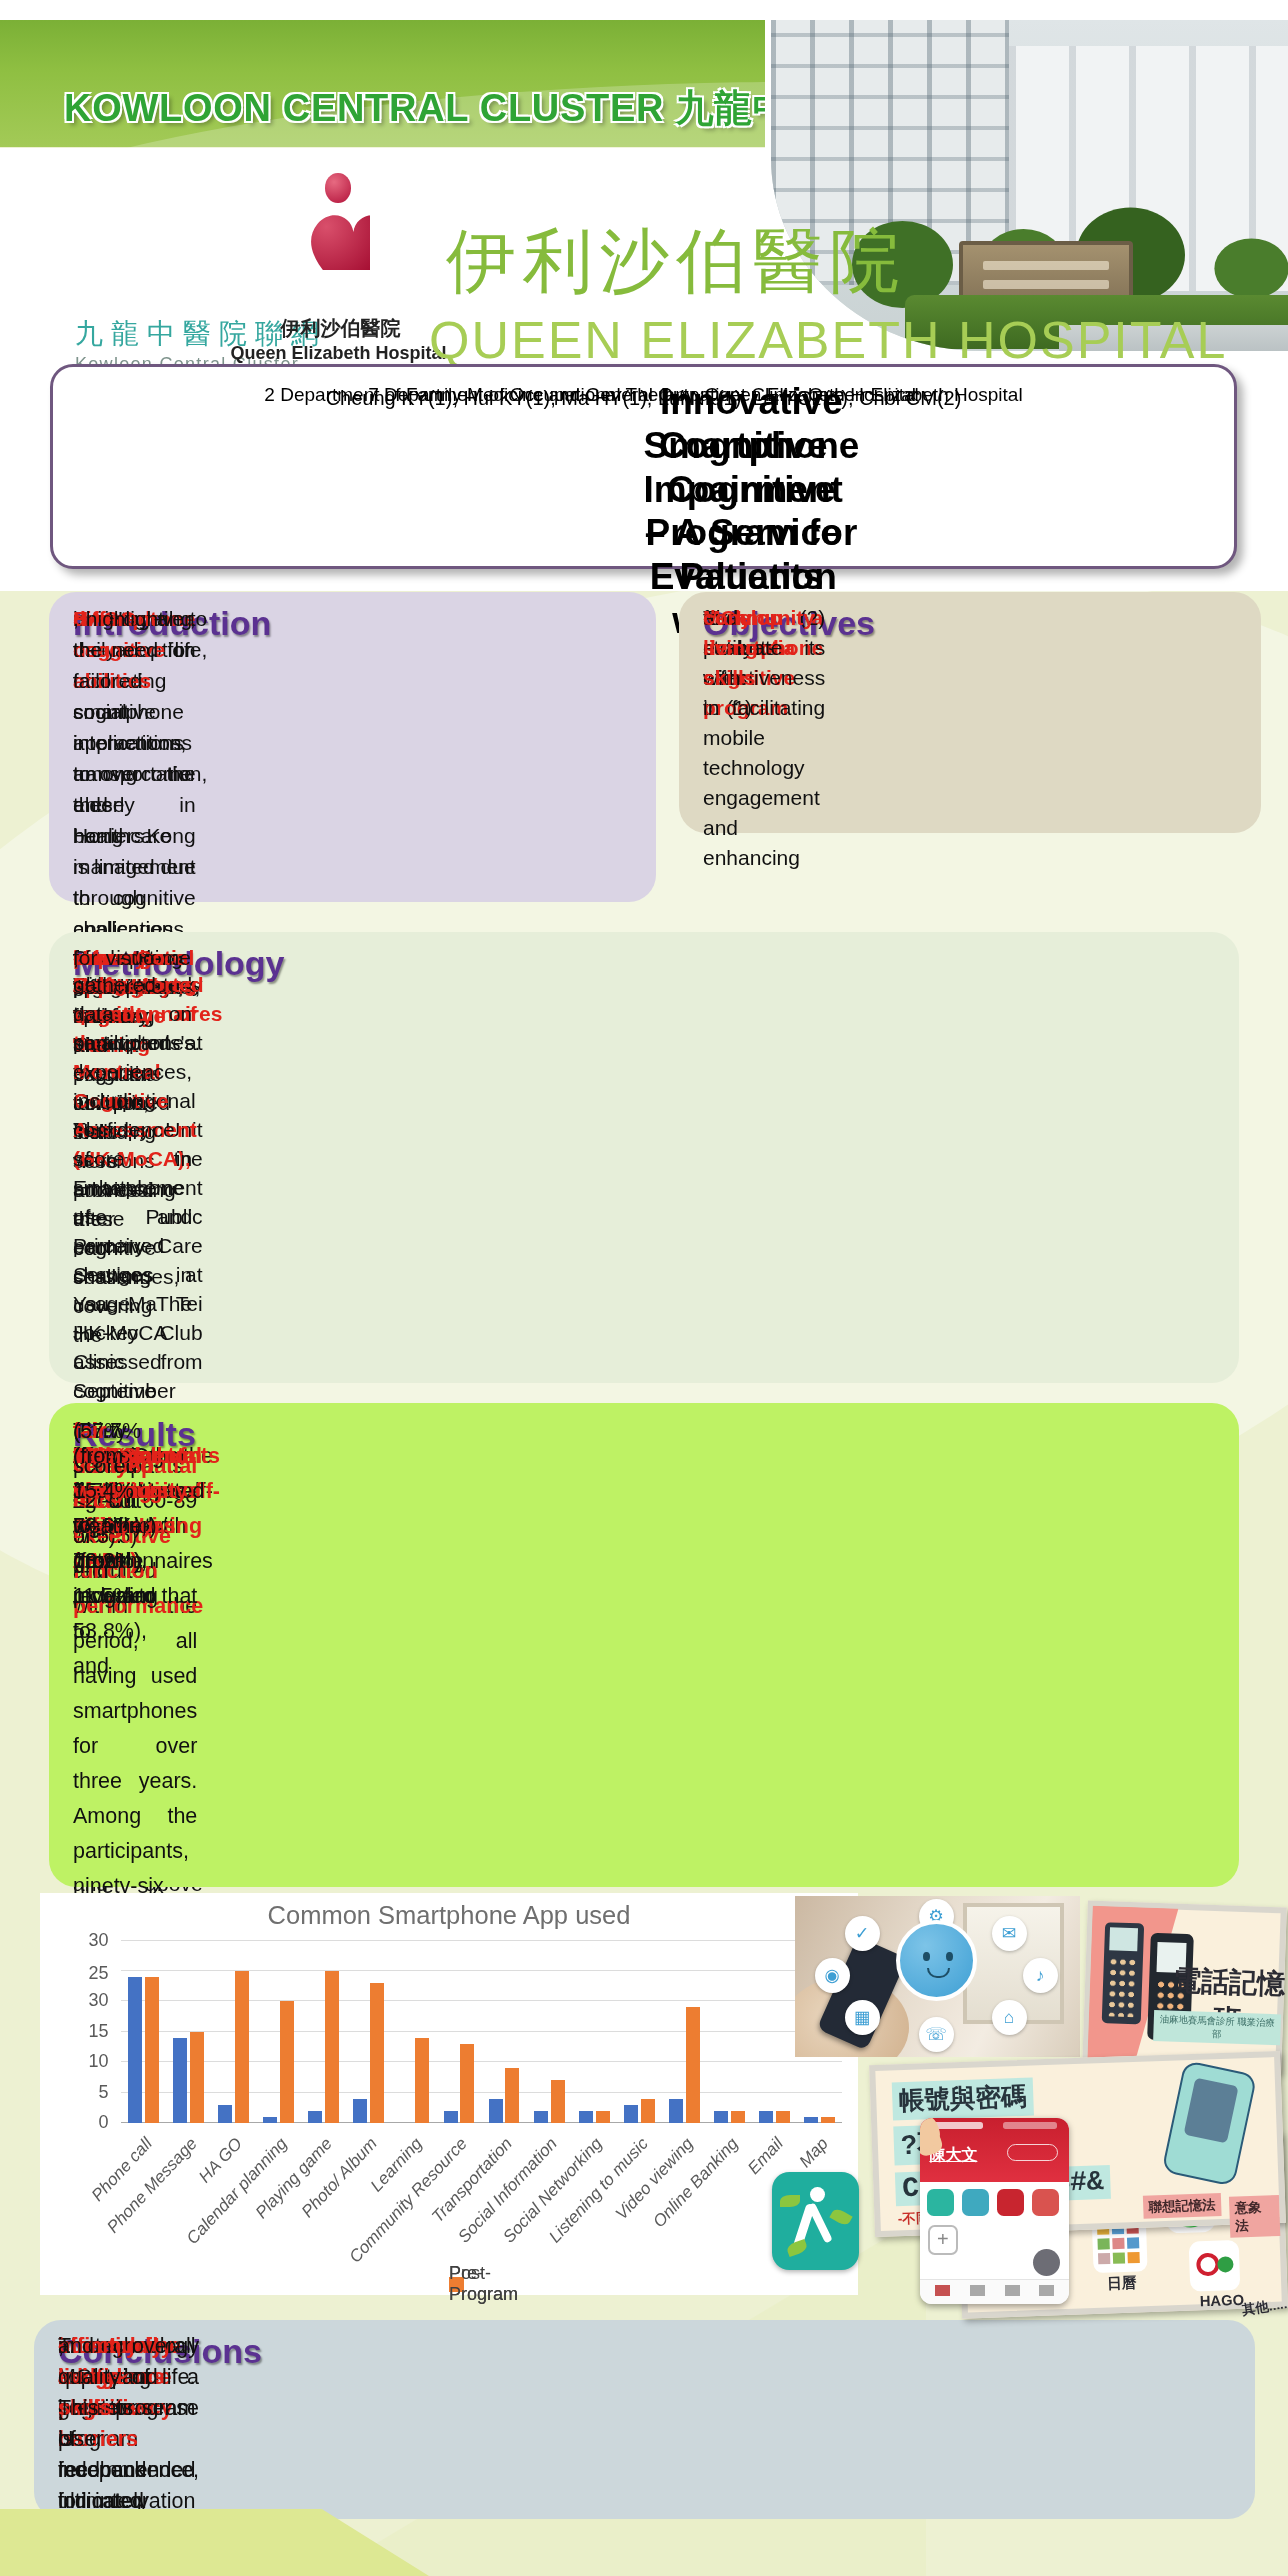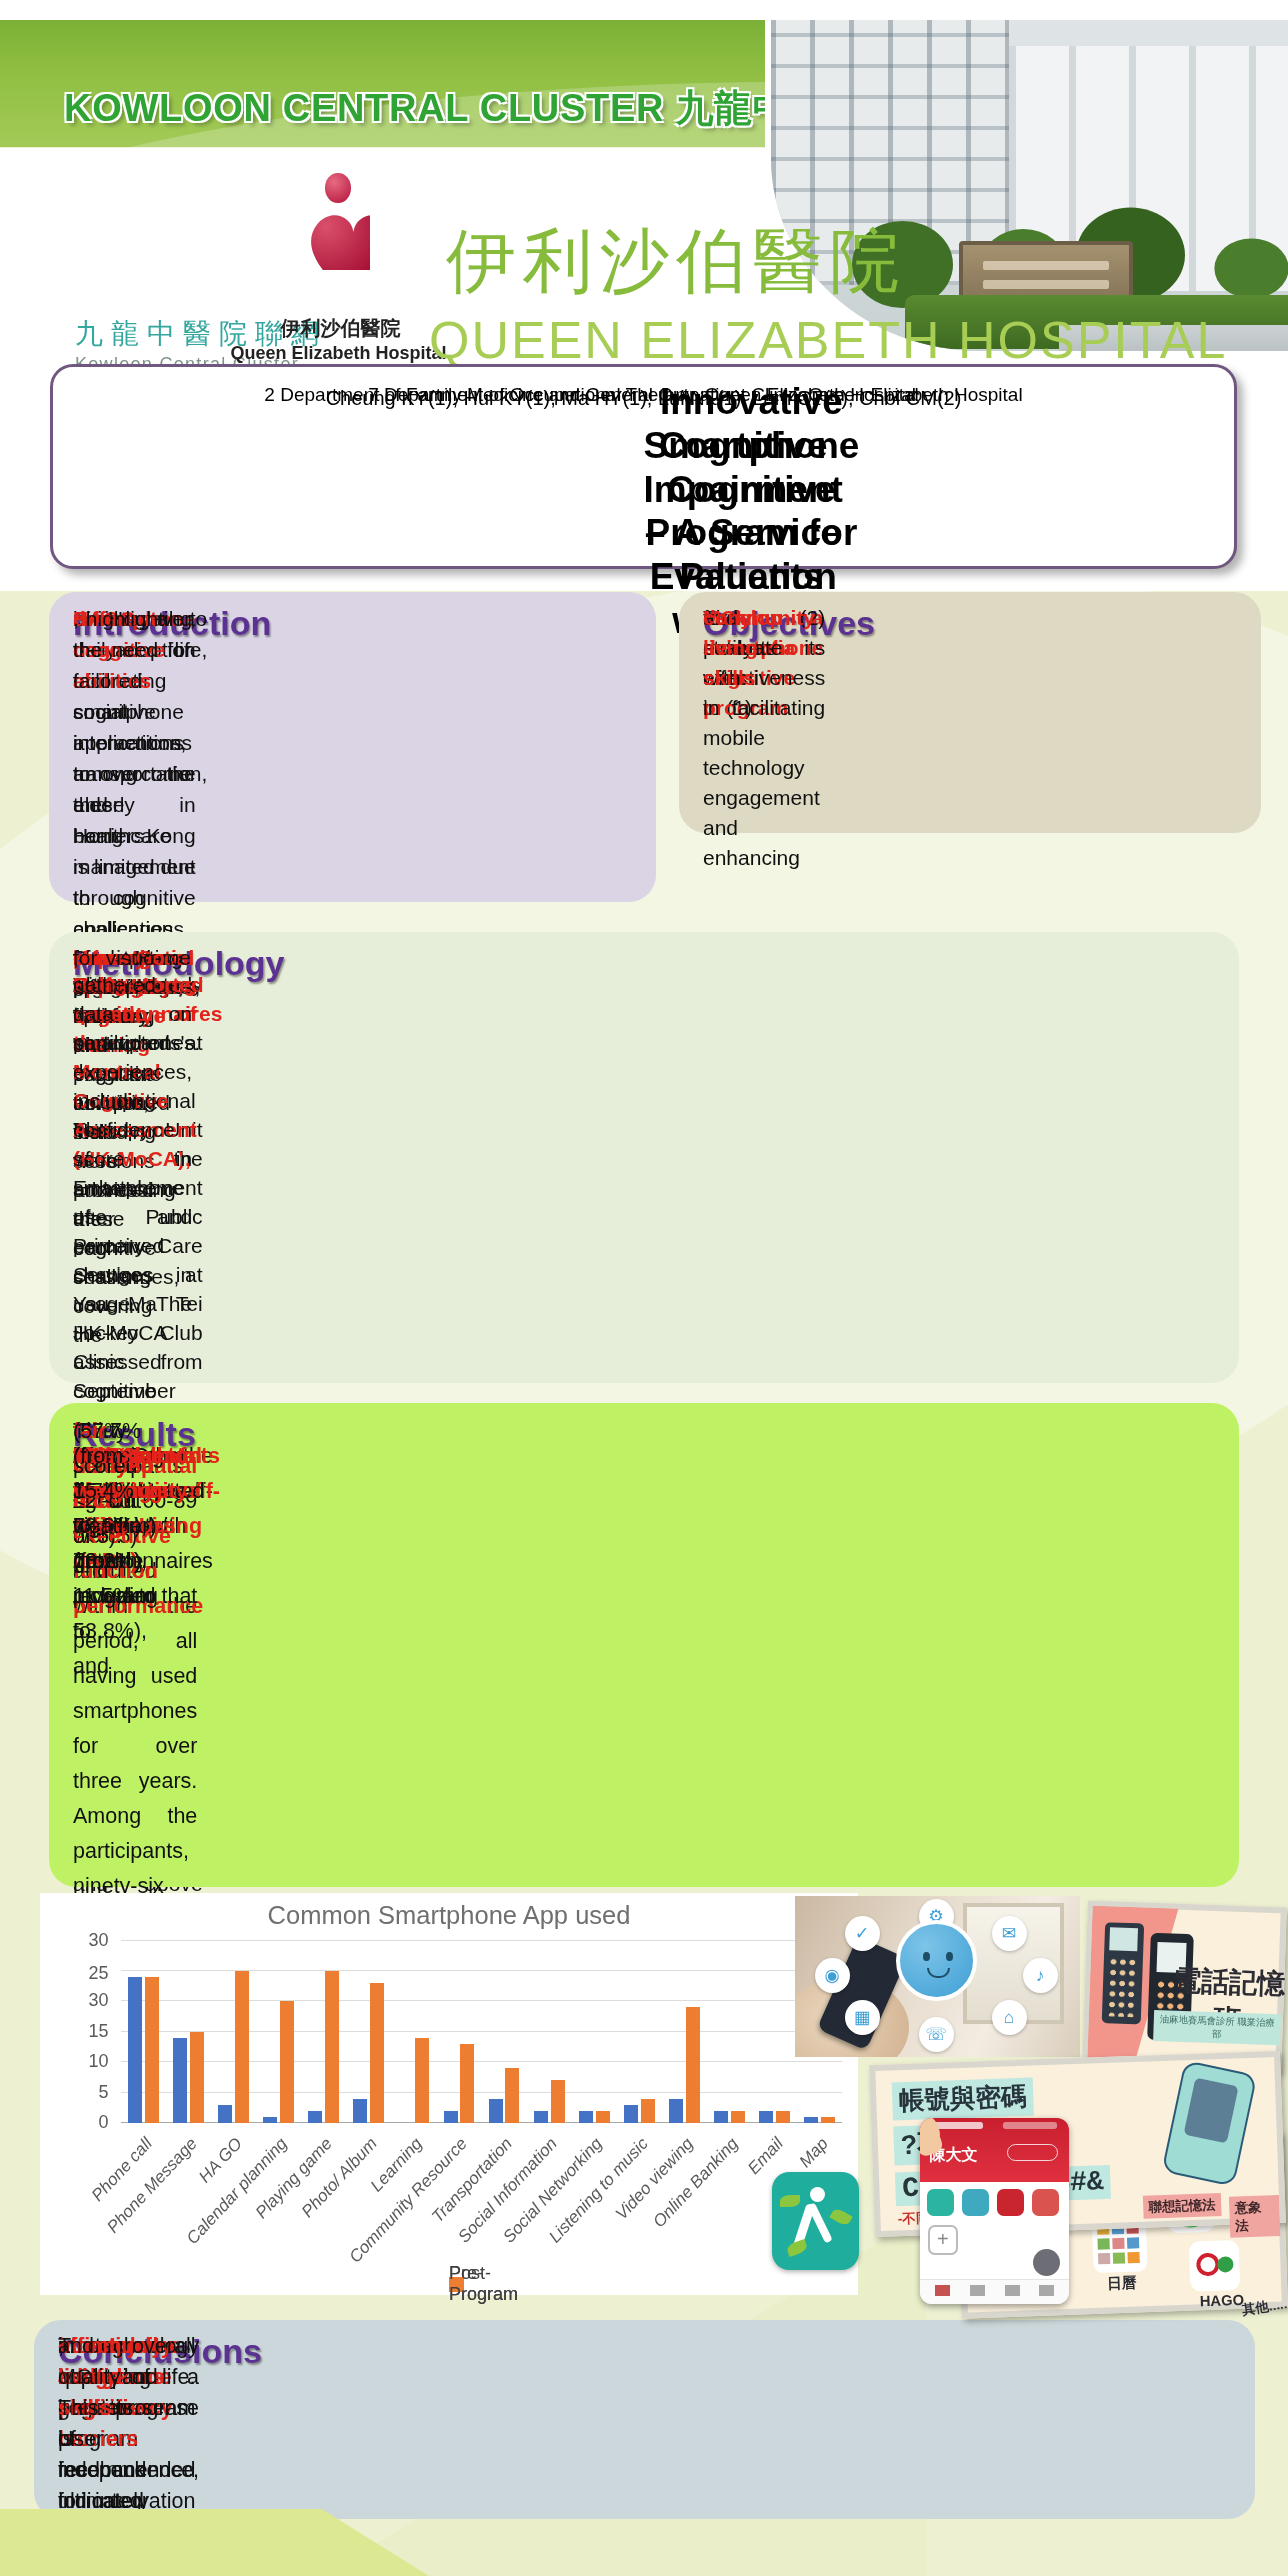--- a/index.html
+++ b/index.html
@@ -150,21 +150,21 @@
   .b3-lab{font-size:14.8px;font-weight:bold;color:#2c2c34;white-space:nowrap;}
   .b3-lc{left:39px;top:131px;}
   .b3-ld{left:140px;top:131px;}
   .b3-lh{left:232px;top:153px;}
   .b3-lo{left:274px;top:160px;font-size:13.4px;transform:rotate(-6deg);}
 
   
   .appshot{left:920px;top:2118px;width:149px;height:186px;background:#fff;border-radius:12px;box-shadow:0 2.7px 6.7px rgba(0,0,0,.35);overflow:hidden;z-index:4;}
   .as-head{left:0;top:0;width:100%;height:64px;background:linear-gradient(#c81f2e,#e03040);}
   .as-tabs{left:9.4px;top:4px;width:54px;height:6.7px;background:rgba(255,255,255,.75);border-radius:2.7px;box-shadow:74px 0 0 rgba(255,255,255,.45);}
-  .as-name{left:9.4px;top:27px;font-size:16px;color:#fff;font-weight:bold;}
+  .as-name{left:9.4px;top:27px;font-size:16px;color:#fff;font-weight:bold;text-decoration:underline;}
   .as-pill{left:87px;top:25.5px;width:51px;height:17.4px;border:1.3px solid rgba(255,255,255,.8);border-radius:9.4px;}
   .as-icons{left:6.7px;top:71px;width:134px;height:29.5px;}
   .as-icons i{position:absolute;top:0;width:27px;height:27px;border-radius:6.7px;}
   .as-plus{left:8px;top:107px;width:29.5px;height:29.5px;border:2px solid #bbb;border-radius:6.7px;color:#888;font-size:20px;display:flex;align-items:center;justify-content:center;}
   .as-fab{left:113px;top:131px;width:27px;height:27px;background:#6d6d75;border-radius:50%;}
   .as-nav{left:0;top:161px;width:100%;height:25.5px;border-top:1.3px solid #e4e4e4;background:#fafafa;}
   .as-nav i{position:absolute;top:5.4px;width:14.8px;height:10.7px;background:#b33;opacity:.85;}
   .as-hand{left:-17.4px;top:-4px;width:36px;height:36px;background:#f2c9a0;border-radius:50% 50% 40% 40%;z-index:5;box-shadow:4px 12px 0 -5.4px #f2c9a0;transform:rotate(-18deg);}
 
   

